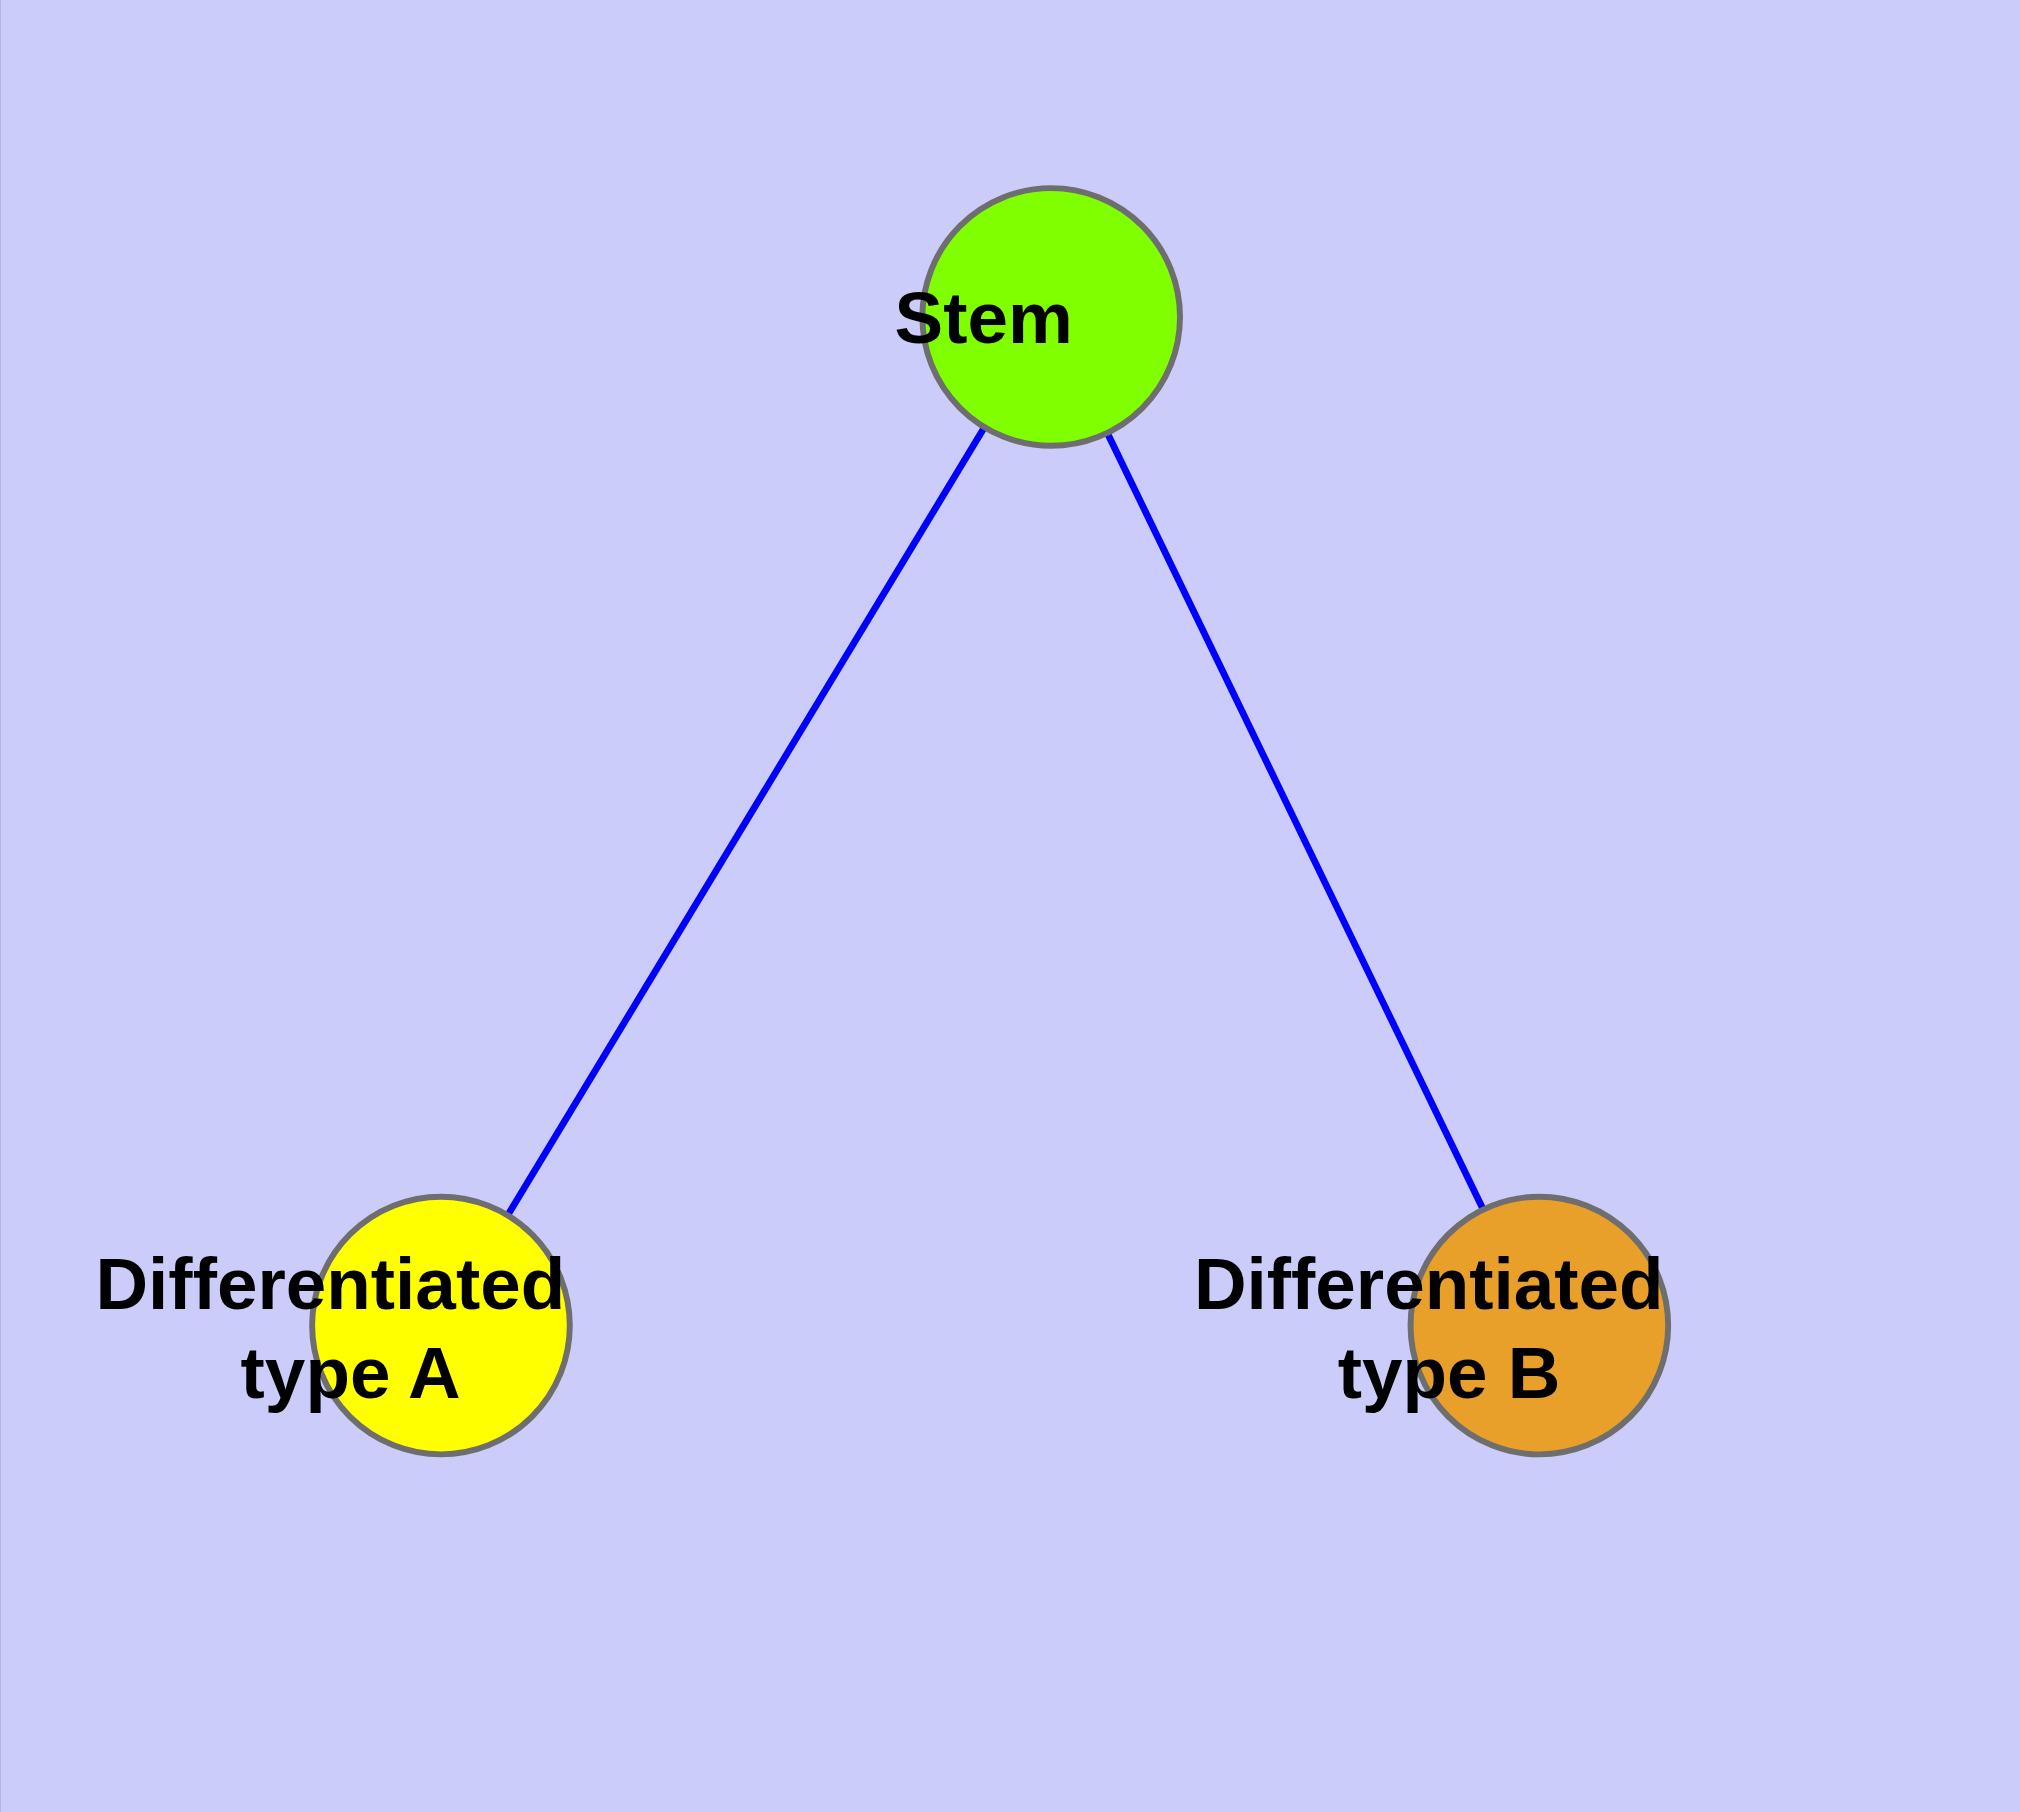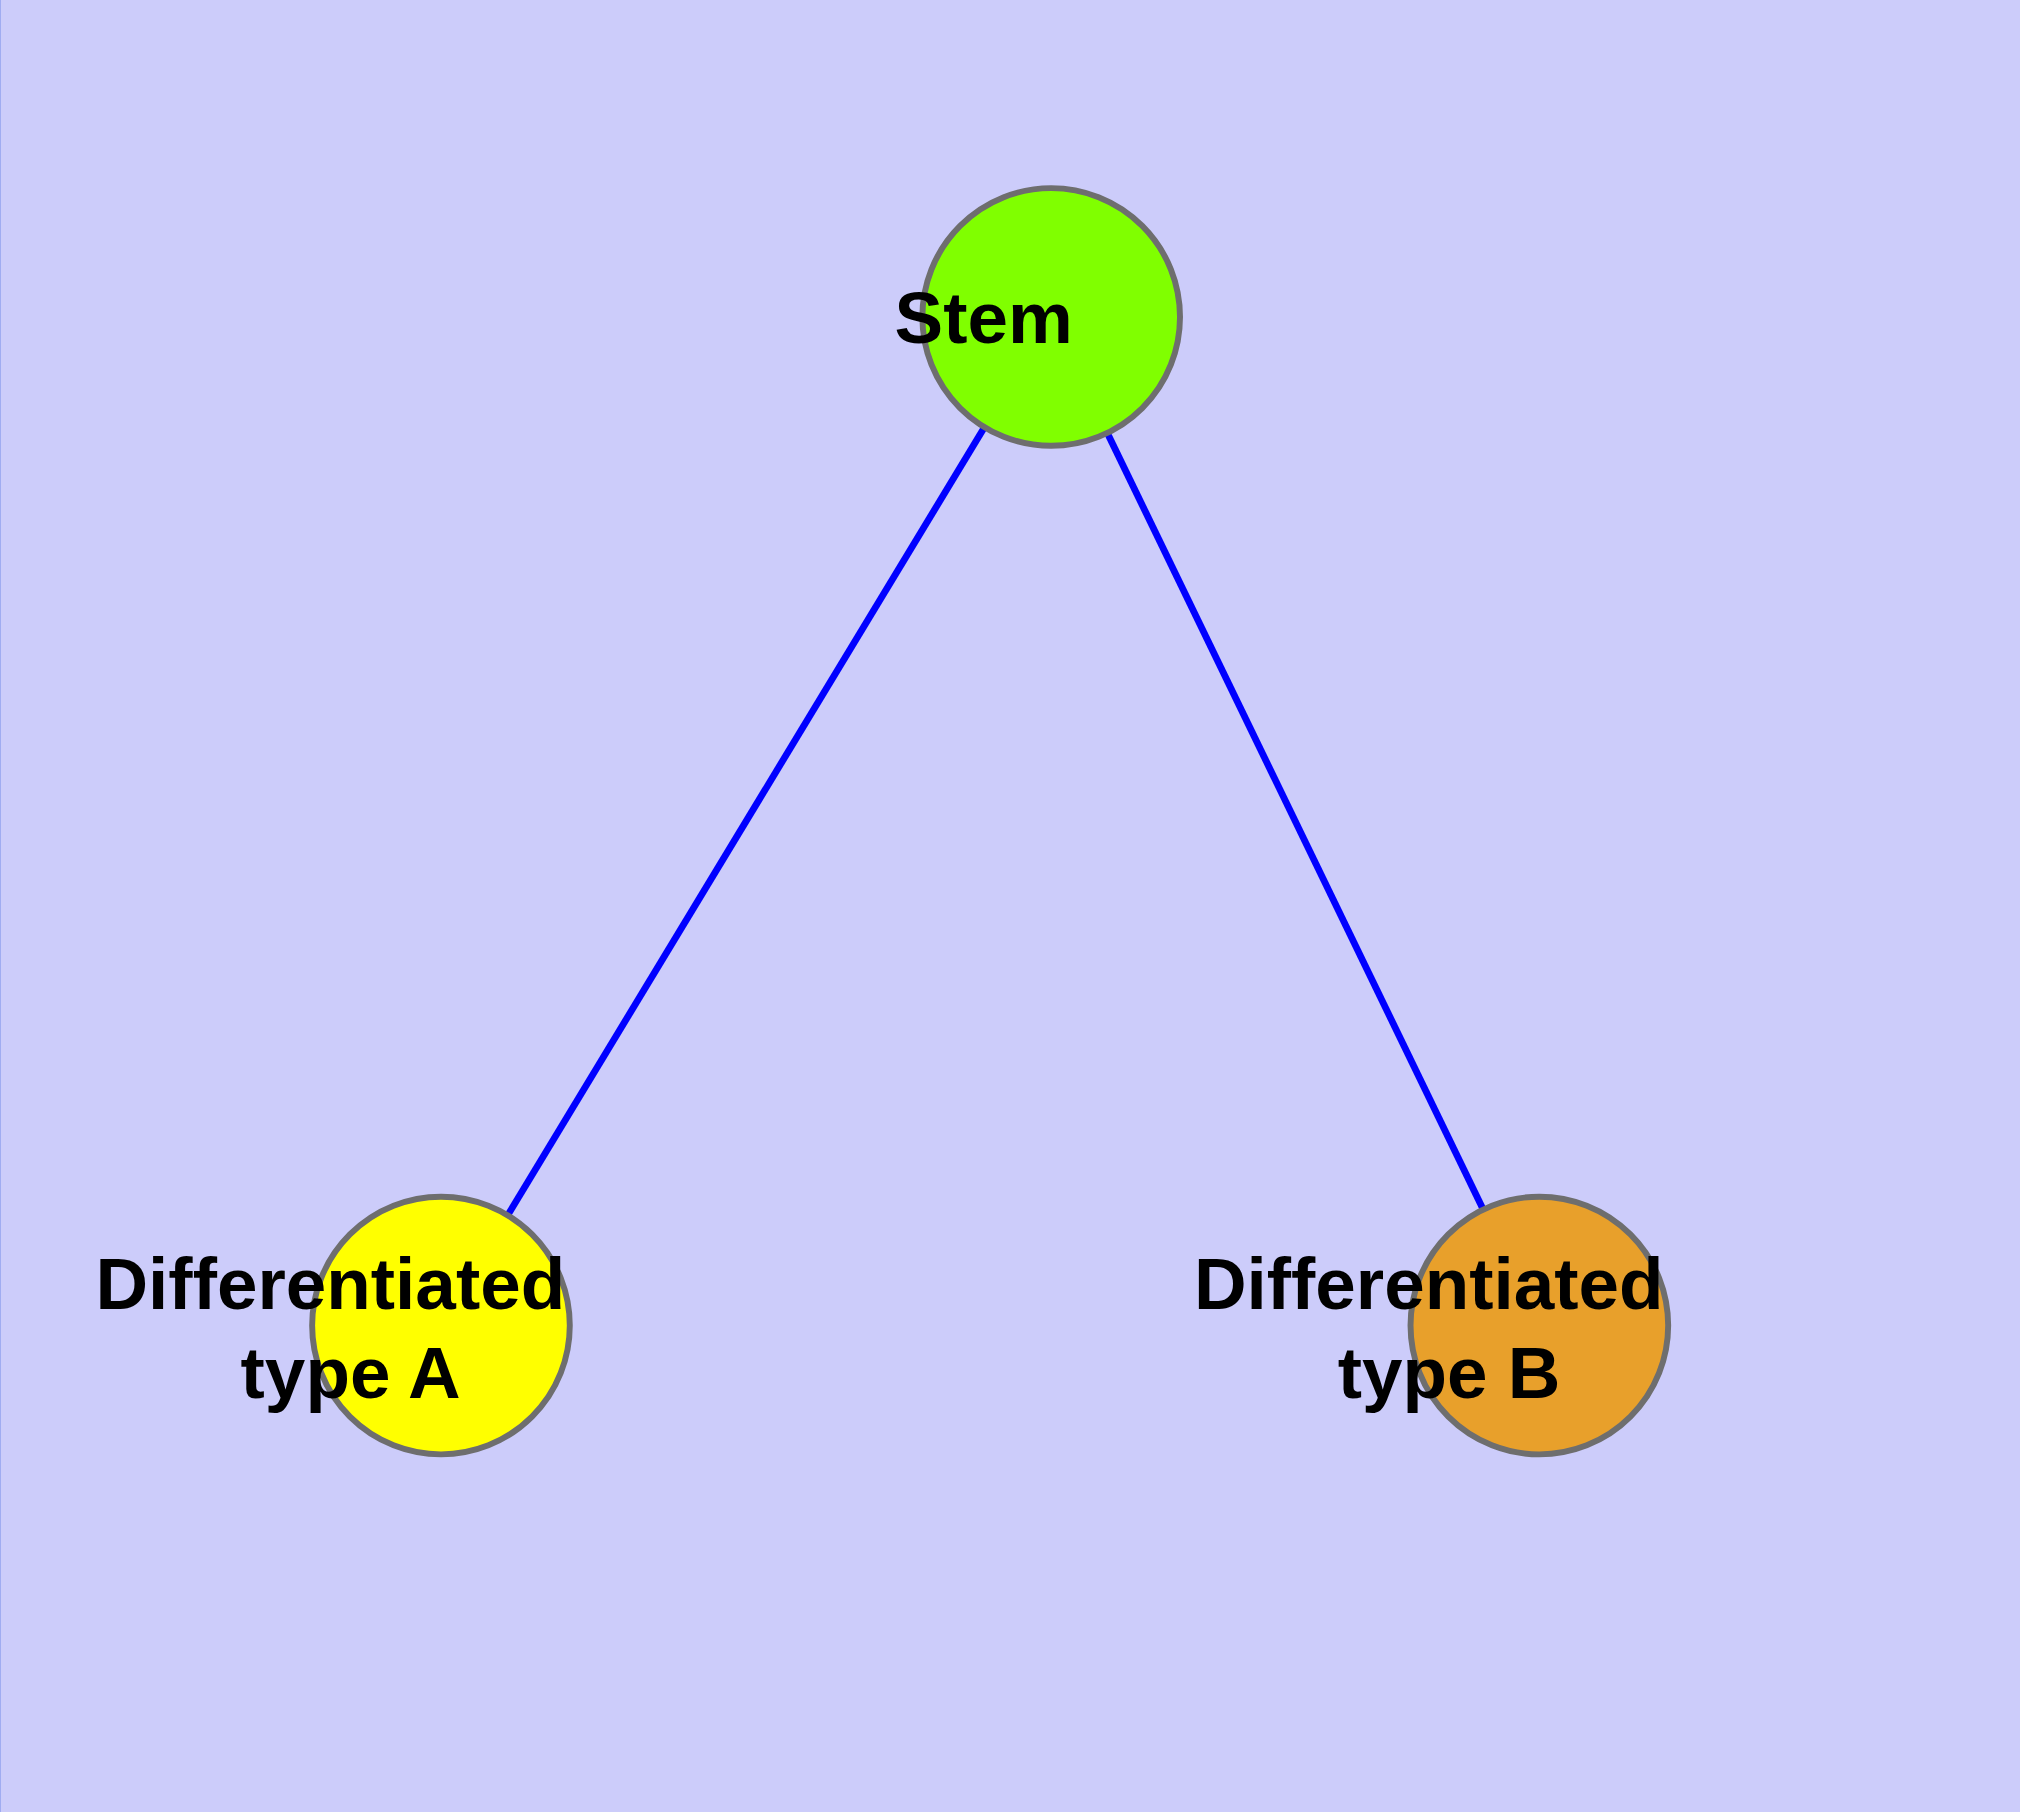--- a/index.html
+++ b/index.html
@@ -29,21 +29,21 @@
     font-weight: bold;
     fill: #000000;
     text-anchor: middle;
     dominant-baseline: auto;
     white-space: pre;
   }
 </style>
 </head>
 <body style="background: rgb(204, 204, 250);">
 
-<div id="canvas" style="width: 1850px; height: 1812px; background: #1d4ed8; text-decoration: underline;">
+<div id="canvas" style="width: 1850px; height: 1812px; background: #737373; text-decoration: underline;">
 
   <svg id="graph-svg" viewBox="0 0 2384 2138" xmlns="http://www.w3.org/2000/svg">
 
     <rect id="bg-rect" x="0" y="0" width="2384" height="2138" fill="#ccccfa"></rect>
 
     <g id="edge-layer">
       <line id="edge-0" x1="1240" y1="374" x2="520" y2="1564" stroke="#0000ff" stroke-width="8" stroke-linecap="butt"></line>
       <line id="edge-1" x1="1240" y1="374" x2="1816" y2="1564" stroke="#0000ff" stroke-width="8" stroke-linecap="butt"></line>
     </g>
 

